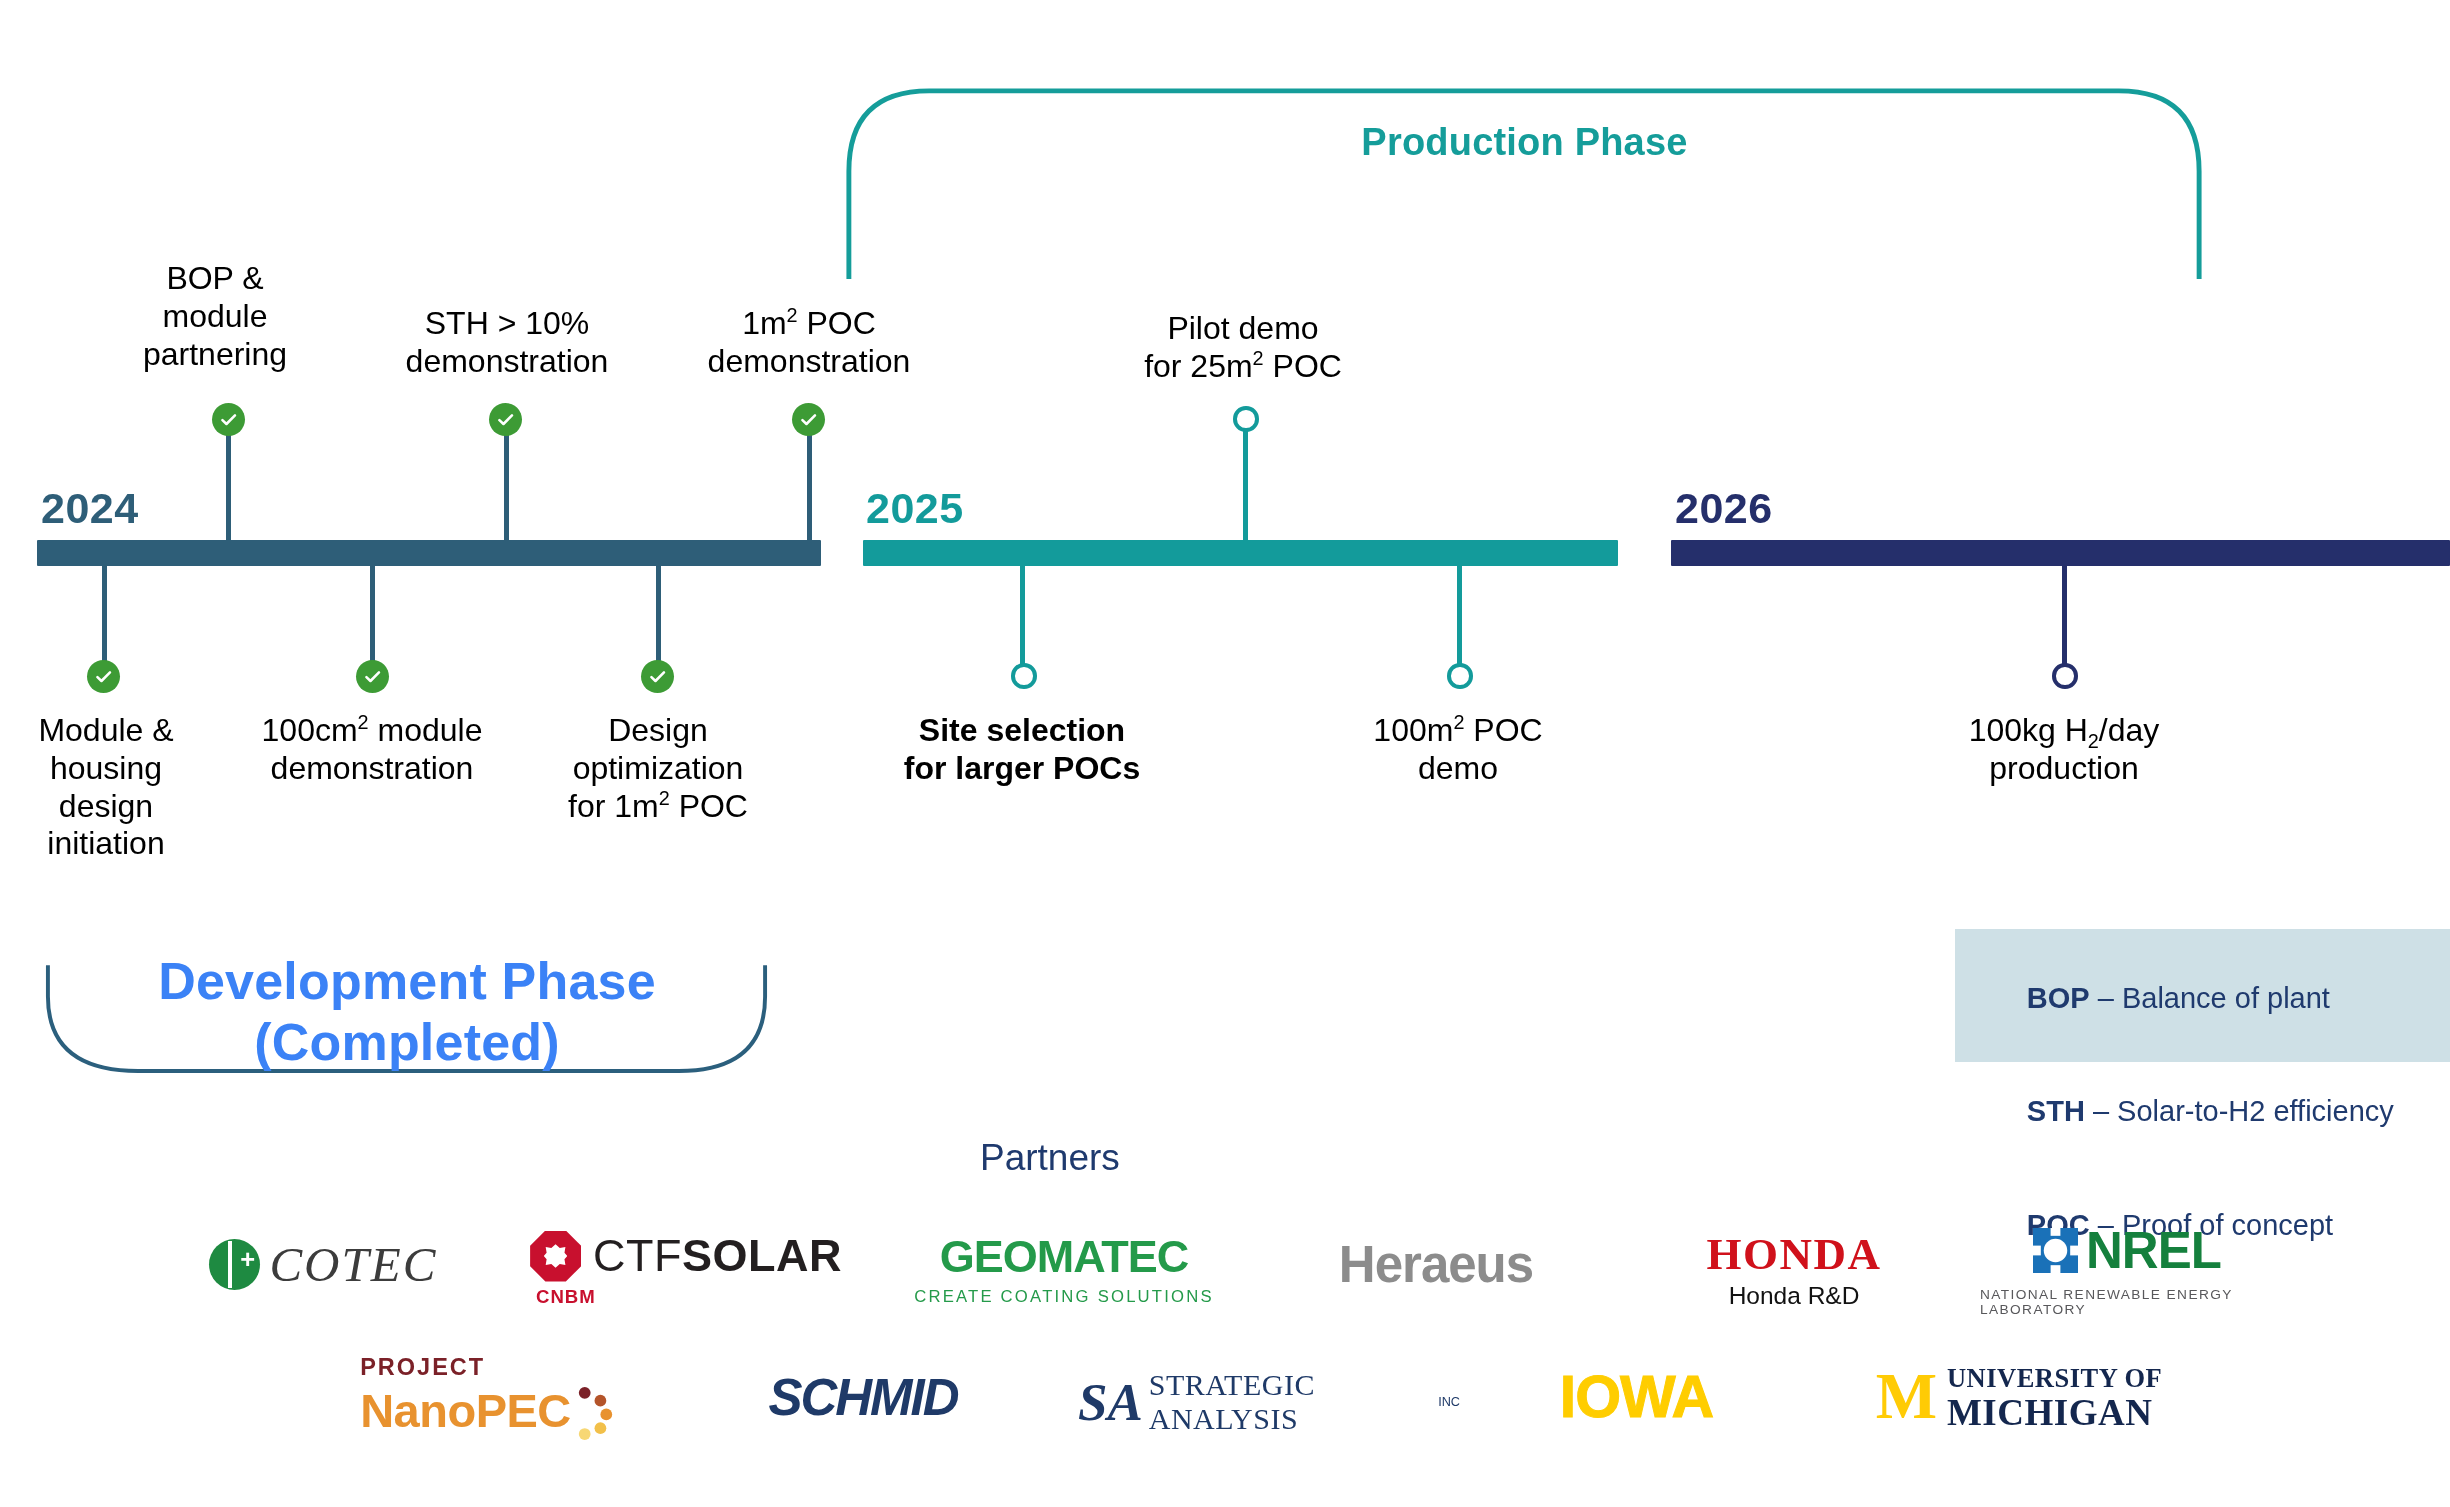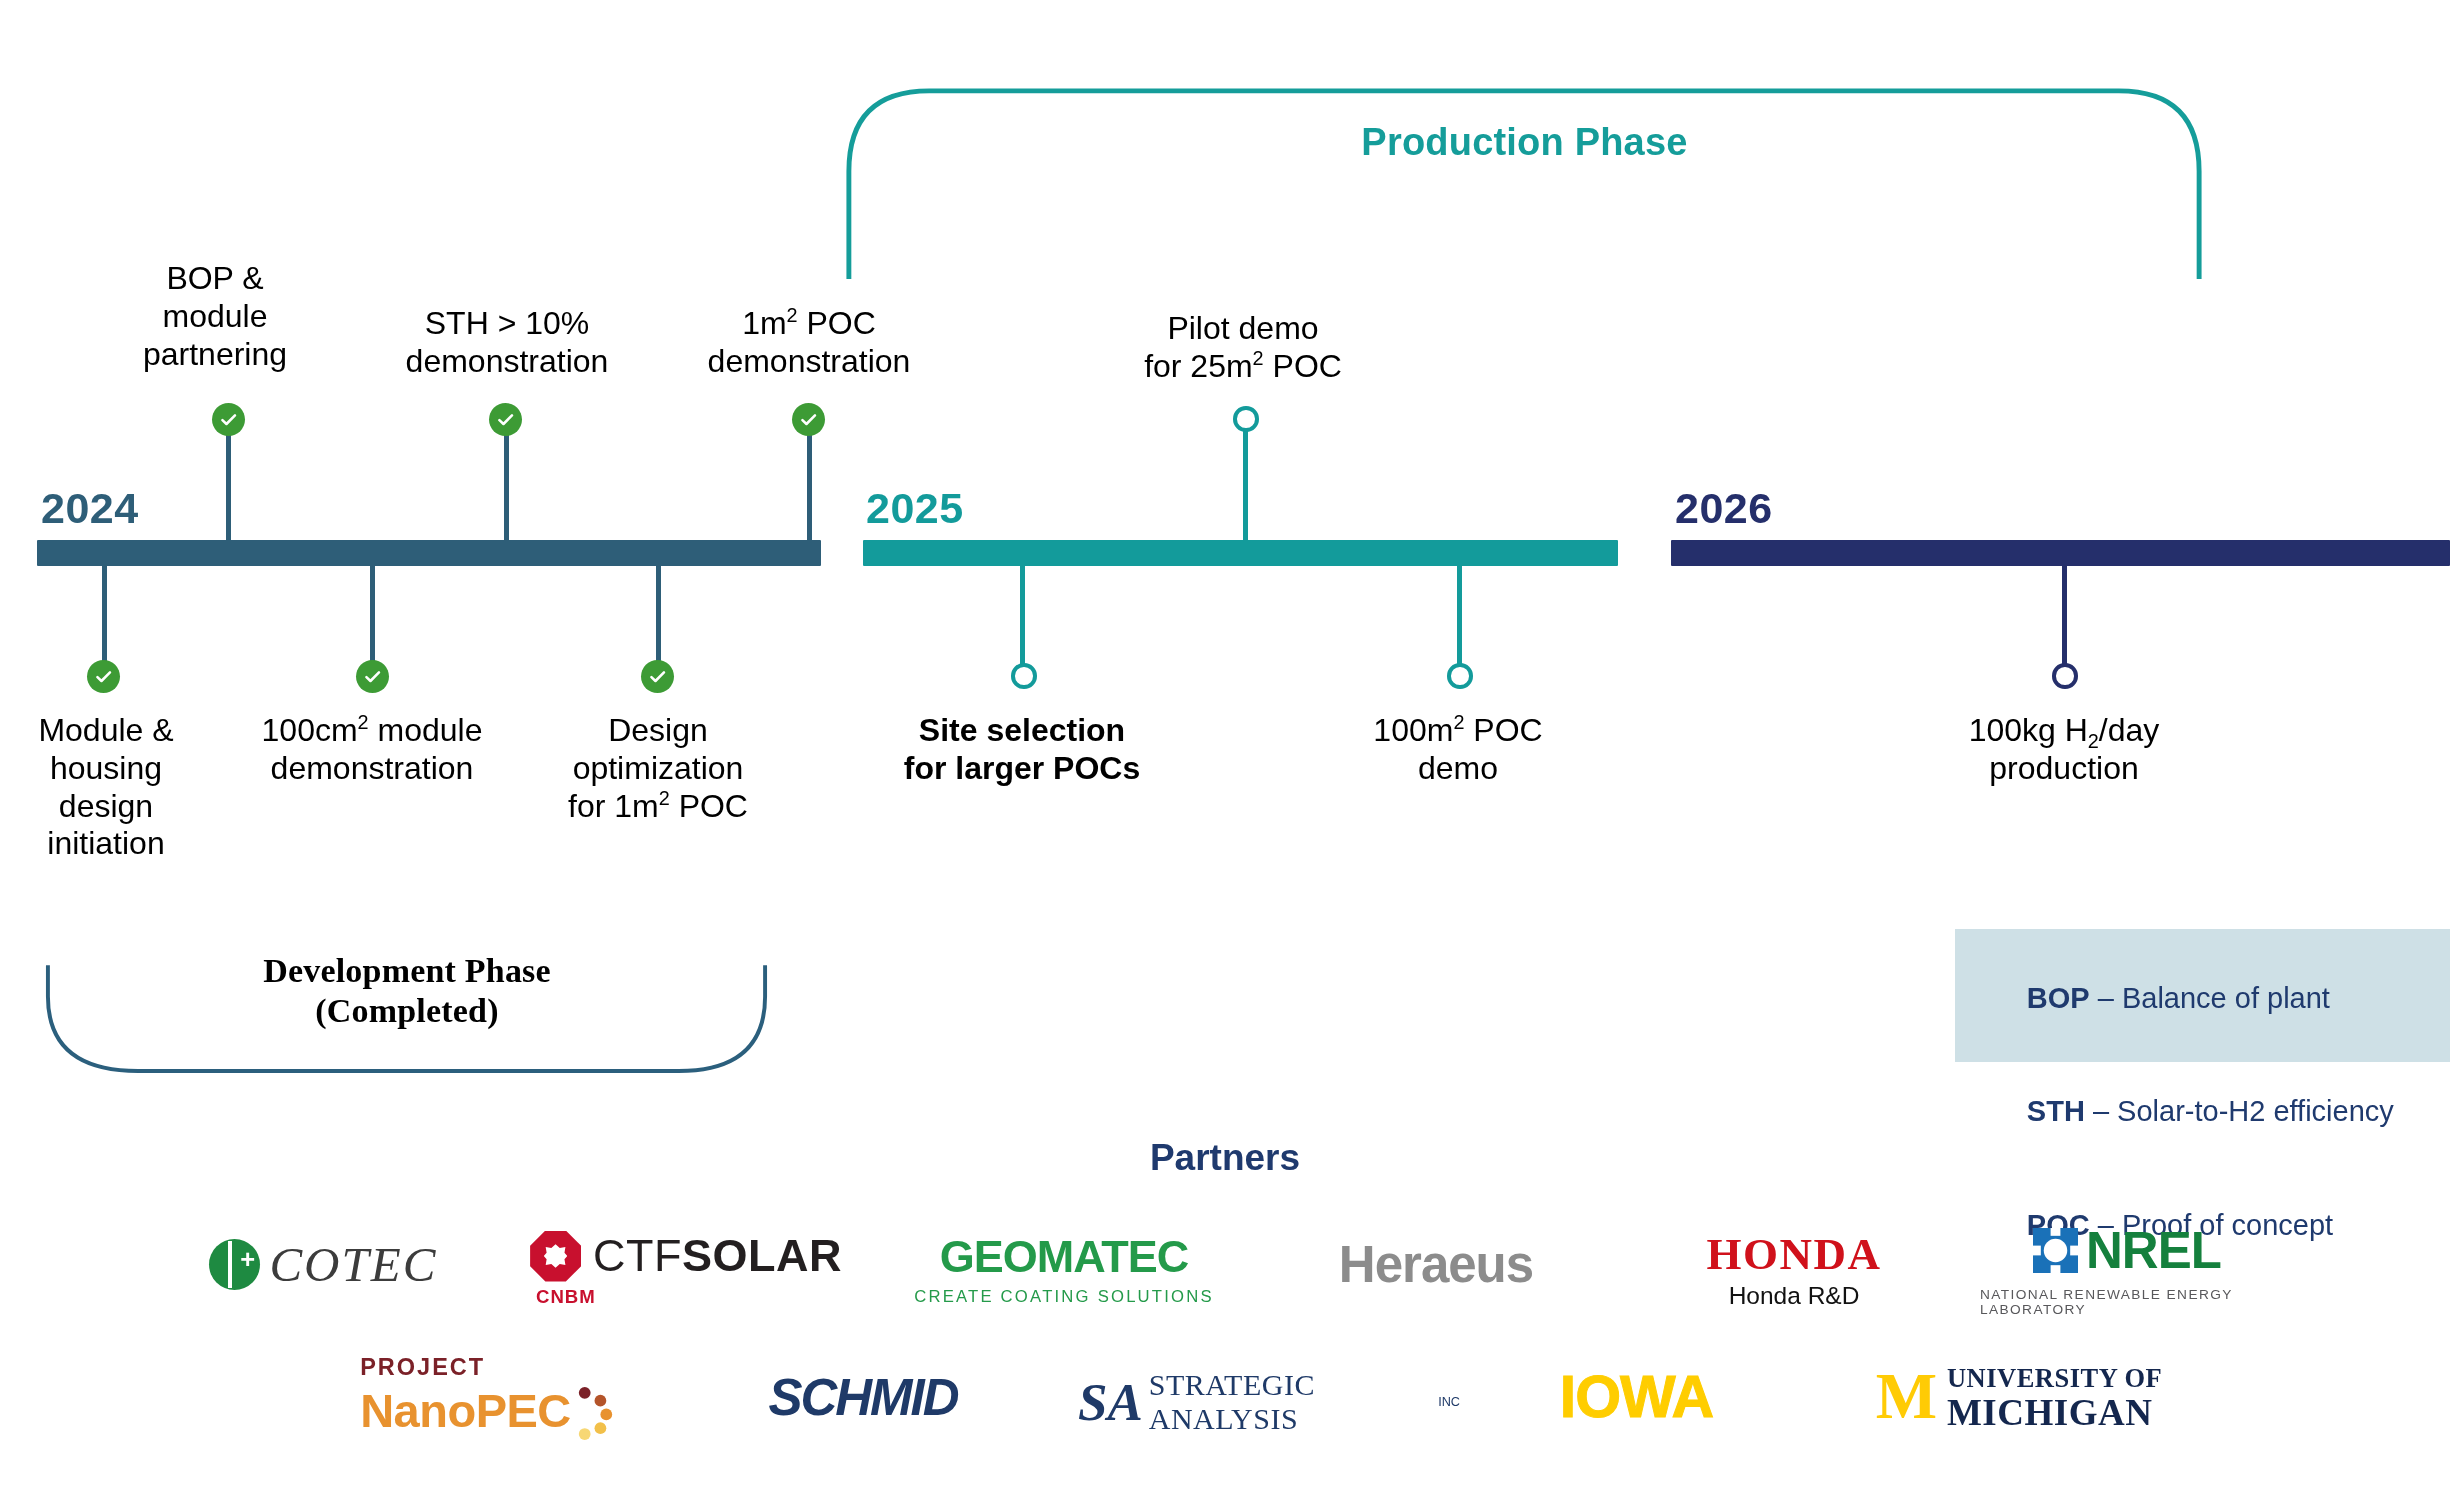--- a/index.html
+++ b/index.html
@@ -11,21 +11,21 @@
   .canvas{position:absolute;inset:0;}
 
   
   .bracket{position:absolute;pointer-events:none;}
 
   .phase-label{
     position:absolute;font-weight:bold;white-space:pre;
     text-align:center;line-height:1.18;
   }
   .phase-prod{color:#159D9A;font-size:38px;letter-spacing:0.2px;}
-  .phase-dev{color:#000000;font-size:34px;letter-spacing:0.2px;font-family:Liberation Serif, serif;}
+  .phase-dev{color:#3b82f6;font-size:52px;letter-spacing:0.2px;}
 
   
   .year-bar{position:absolute;height:25.5px;border-radius:1px;}
   .year-label{
     position:absolute;font-weight:bold;font-size:43px;letter-spacing:0.5px;
   }
 
   
   .stem{position:absolute;width:4.9px;}
 
@@ -53,22 +53,21 @@
     position:absolute;background:#CEE0E6;padding:13.7px 21.6px 15.7px 23.5px;
     box-sizing:border-box;
   }
   .legend-row{
     color:#1F3A6E;font-size:29px;line-height:1.30;white-space:pre;
   }
   .legend-row b{font-weight:bold;}
 
   
   .partners-title{
-    position:absolute;color:#1F3A6E;font-weight:bold;font-size:37px;
-    text-align:center;
+    position:absolute;color:#1F3A6E;font-weight:normal;font-size:37px;
   }
   .logo{
     position:absolute;display:flex;align-items:center;justify-content:center;
   }
   .logo-inner{display:flex;flex-direction:column;align-items:center;}
   .logo-row{display:flex;align-items:center;}
 
   .cotec-mark{width:51px;height:51px;border-radius:50%;background:#1E8A41;
     position:relative;margin-right:9.8px;}
   .cotec-mark:before{content:"";position:absolute;left:19.6px;top:2px;width:3.9px;height:47px;background:#ffffff;}

